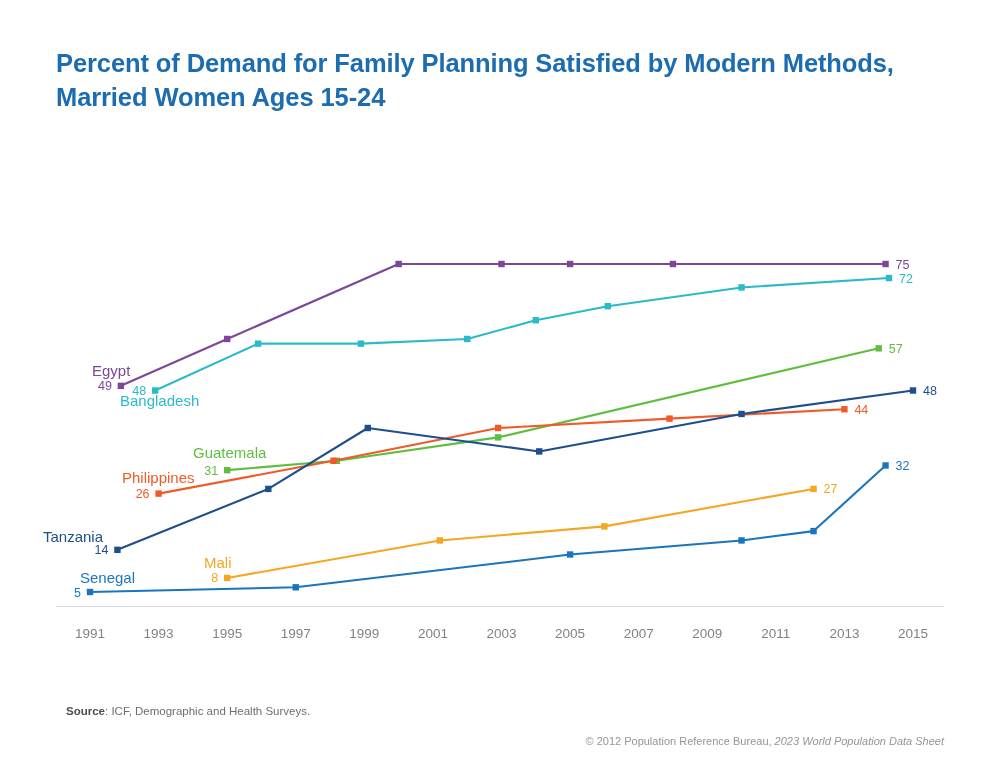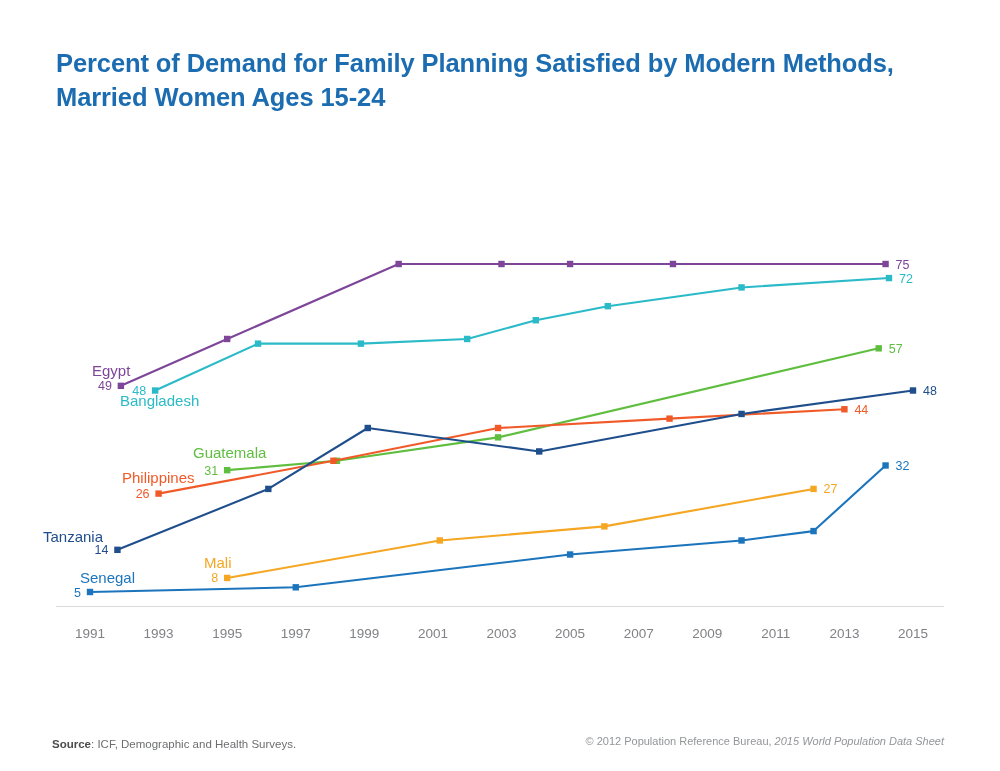--- a/index.html
+++ b/index.html
@@ -55,25 +55,24 @@
   .series-label {
     font-family: "Liberation Sans", sans-serif;
     font-size: 15px;
   }
   .value-label {
     font-family: "Liberation Sans", sans-serif;
     font-size: 12.5px;
   }
   #source-note {
     position: absolute;
-    left: 52px;
+    left: 66px;
     top: 705px;
     font-size: 11.5px;
     color: #6d6e71;
-    margin-top: 33px;
   }
   #source-note b { color: #4c4d4f; }
   #copyright-note {
     position: absolute;
     right: 56px;
     top: 735px;
     font-size: 11px;
     color: #939598;
     text-align: right;
   }
@@ -185,16 +184,16 @@
         <text x="204" y="568" text-anchor="start" class="series-label" fill="#F5A623">Mali</text>
         <text x="80" y="583" text-anchor="start" class="series-label" fill="#1C75BC">Senegal</text>
       </svg>
   </div>
 
   <div id="source-note">
     <b>Source</b><span>: ICF, Demographic and Health Surveys.</span>
   </div>
 
   <div id="copyright-note">
-    <span>© 2012 Population Reference Bureau, </span><i>2015 World Population Data Sheet</i>
+    <span>© 2012 Population Reference Bureau, </span><i>2023 World Population Data Sheet</i>
   </div>
 
 </div>
 
 </body></html>

